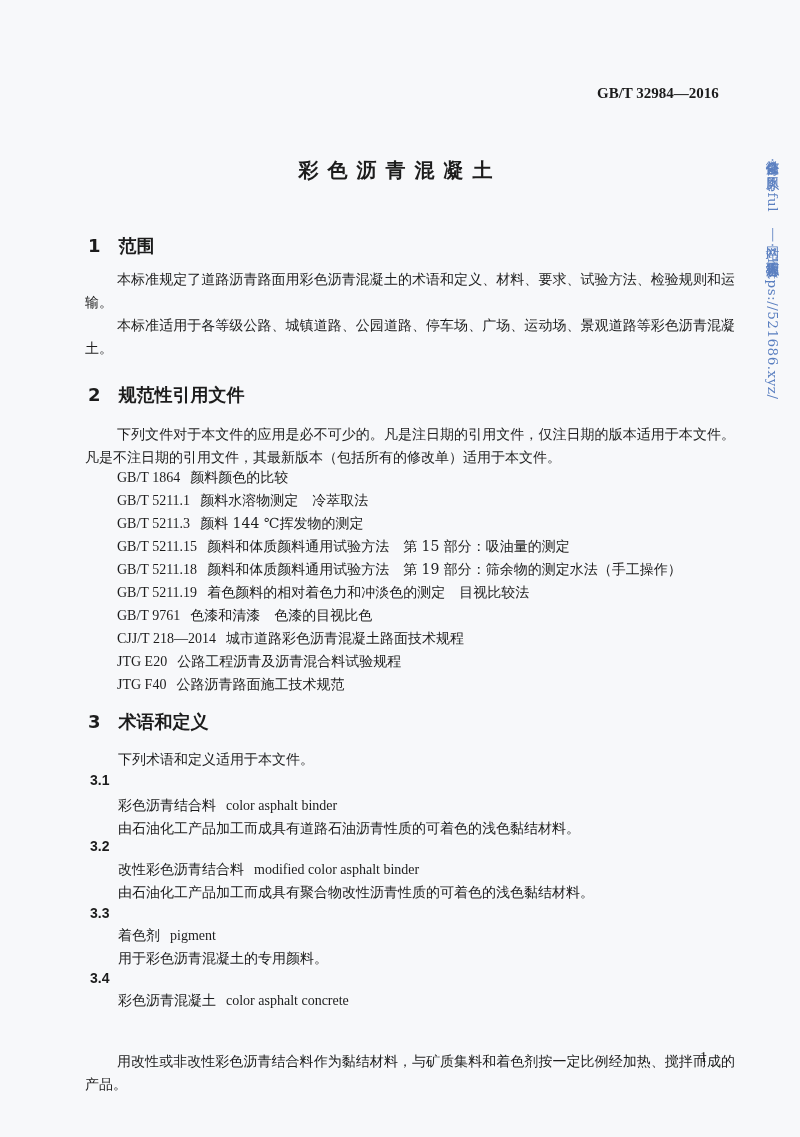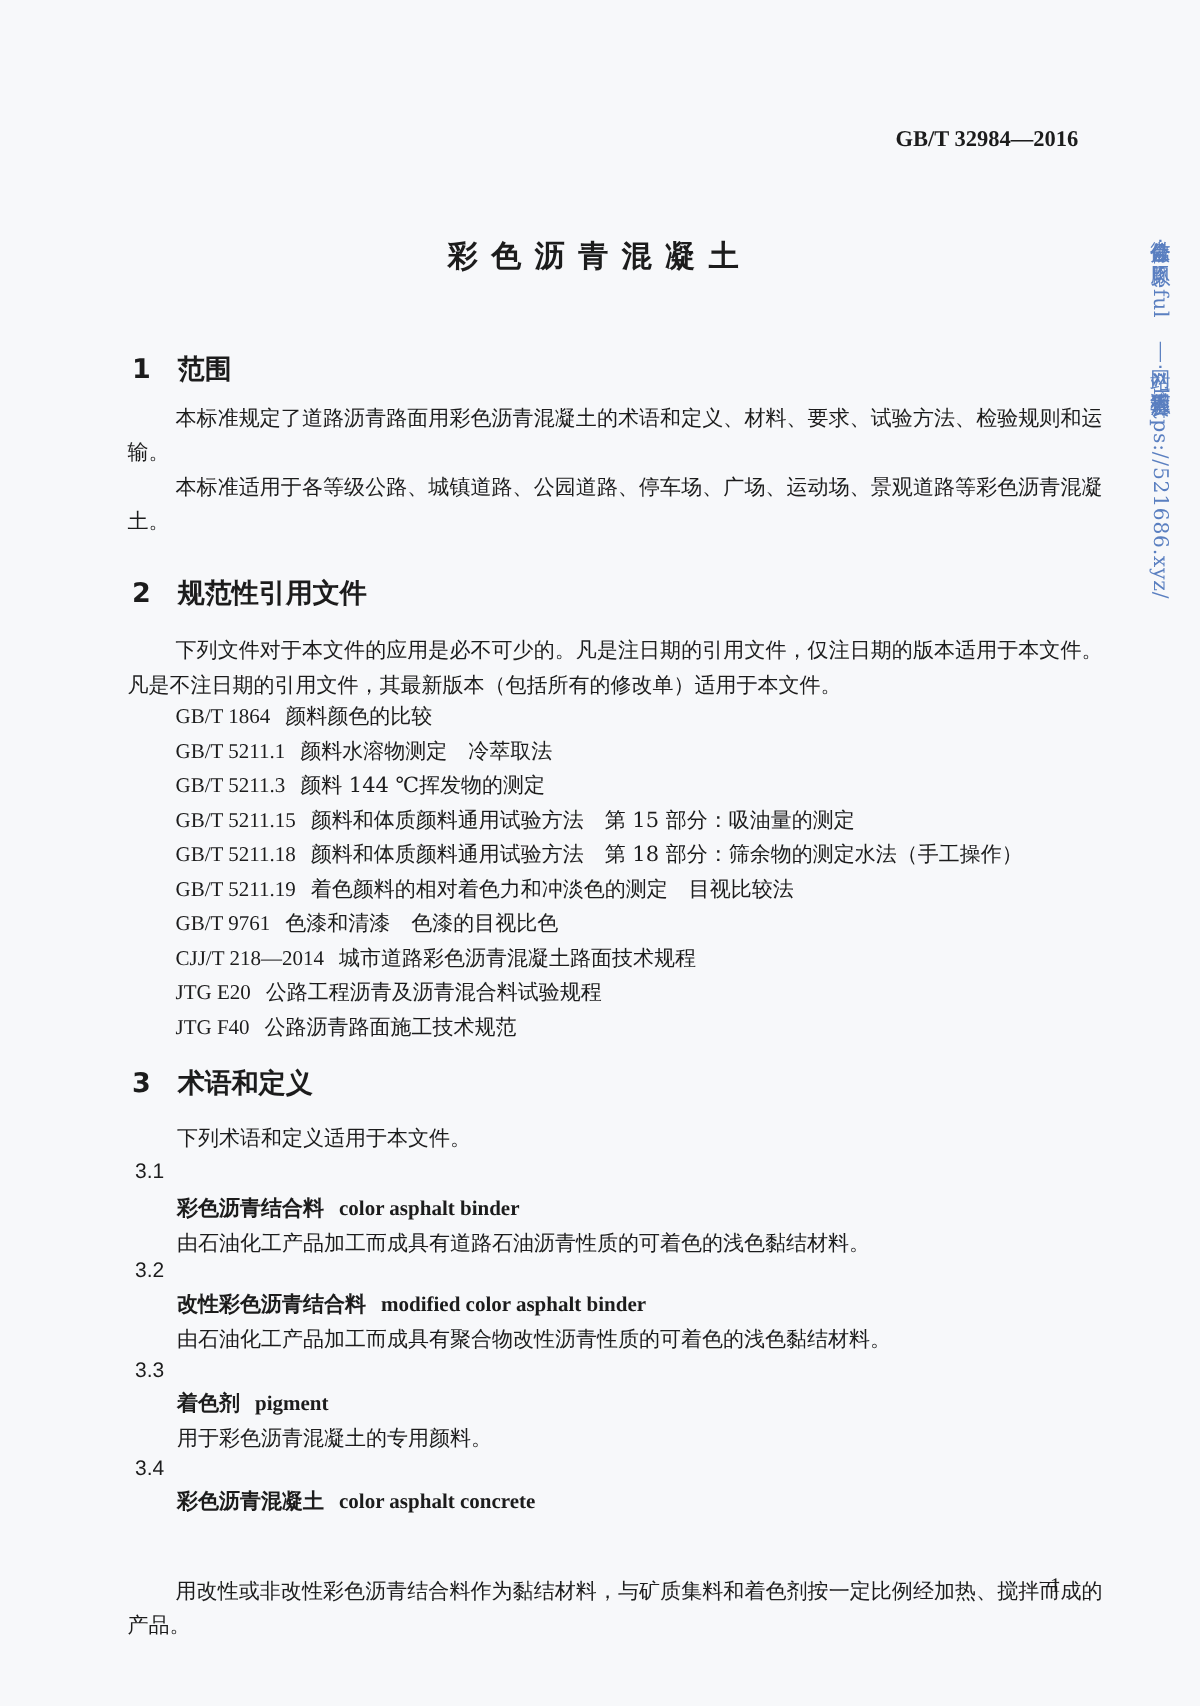--- a/index.html
+++ b/index.html
@@ -13,22 +13,22 @@
   .page { position: absolute; left: 0; top: 0; width: 638px; height: 1137px; }
   .abs { position: absolute; white-space: nowrap; }
   .std-no { left: 597px; top: 85px; font-size: 15px; font-family: "Liberation Serif", serif; }
   .std-no b { font-weight: bold; }
   .title { left: 0; width: 800px; top: 157px; text-align: center; font-size: 20px; font-weight: bold; letter-spacing: 9px; font-family: "DejaVu Sans", sans-serif; }
   .h { font-family: "DejaVu Sans", sans-serif; font-weight: bold; font-size: 18px; }
   .p { font-size: 14px; line-height: 23px; }
   .para { position: absolute; left: 85px; width: 650px; font-size: 14px; line-height: 23px; text-indent: 32px; text-align: justify; white-space: normal; }
   .ref { left: 117px; font-size: 14px; }
   .ref .code { font-family: Liberation Serif, serif; margin-right: 10px; }
-  .clause { left: 90px; font-family: "Liberation Sans", sans-serif; font-weight: normal; font-size: 14px; }
-  .term { left: 118px; font-size: 14px; font-weight: bold; }
+  .clause { left: 90px; font-family: "Liberation Sans", sans-serif; font-weight: bold; font-size: 14px; }
+  .term { left: 118px; font-size: 14px; font-weight: normal; }
   .term .en { font-family: "Liberation Serif", serif; margin-left: 10px; }
   .def { left: 118px; font-size: 14px; }
   .watermark {
     position: absolute; left: 764px; top: 150px;
     writing-mode: vertical-rl; font-size: 13.5px; color: #5a7fc0;
     letter-spacing: 0.5px; white-space: nowrap;
   }
   .pageno { left: 700px; top: 1050px; font-size: 14px; font-family: "Liberation Serif", serif; }
 </style>
 </head>
@@ -46,21 +46,21 @@
   <div class="para" style="top:268px;">本标准规定了道路沥青路面用彩色沥青混凝土的术语和定义、材料、要求、试验方法、检验规则和运输。</div>
   <div class="para" style="top:314px;">本标准适用于各等级公路、城镇道路、公园道路、停车场、广场、运动场、景观道路等彩色沥青混凝土。</div>
 
   <div class="abs h" style="left:88px; top:383px;">2　规范性引用文件</div>
   <div class="para" style="top:423px;">下列文件对于本文件的应用是必不可少的。凡是注日期的引用文件，仅注日期的版本适用于本文件。凡是不注日期的引用文件，其最新版本（包括所有的修改单）适用于本文件。</div>
 
   <div class="abs ref" style="top:469px;"><span class="code">GB/T 1864</span><span>颜料颜色的比较</span></div>
   <div class="abs ref" style="top:492px;"><span class="code">GB/T 5211.1</span><span>颜料水溶物测定　冷萃取法</span></div>
   <div class="abs ref" style="top:515px;"><span class="code">GB/T 5211.3</span><span>颜料 144 ℃挥发物的测定</span></div>
   <div class="abs ref" style="top:538px;"><span class="code">GB/T 5211.15</span><span>颜料和体质颜料通用试验方法　第 15 部分：吸油量的测定</span></div>
-  <div class="abs ref" style="top:561px;"><span class="code">GB/T 5211.18</span><span>颜料和体质颜料通用试验方法　第 18 部分：筛余物的测定水法（手工操作）</span></div>
+  <div class="abs ref" style="top:561px;"><span class="code">GB/T 5211.18</span><span>颜料和体质颜料通用试验方法　第 19 部分：筛余物的测定水法（手工操作）</span></div>
   <div class="abs ref" style="top:584px;"><span class="code">GB/T 5211.19</span><span>着色颜料的相对着色力和冲淡色的测定　目视比较法</span></div>
   <div class="abs ref" style="top:607px;"><span class="code">GB/T 9761</span><span>色漆和清漆　色漆的目视比色</span></div>
   <div class="abs ref" style="top:630px;"><span class="code">CJJ/T 218—2014</span><span>城市道路彩色沥青混凝土路面技术规程</span></div>
   <div class="abs ref" style="top:653px;"><span class="code">JTG E20</span><span>公路工程沥青及沥青混合料试验规程</span></div>
   <div class="abs ref" style="top:676px;"><span class="code">JTG F40</span><span>公路沥青路面施工技术规范</span></div>
 
   <div class="abs h" style="left:88px; top:710px;">3　术语和定义</div>
   <div class="abs p" style="left:118px; top:748px;">下列术语和定义适用于本文件。</div>
 
   <div class="abs clause" style="top:772px;">3.1</div>

